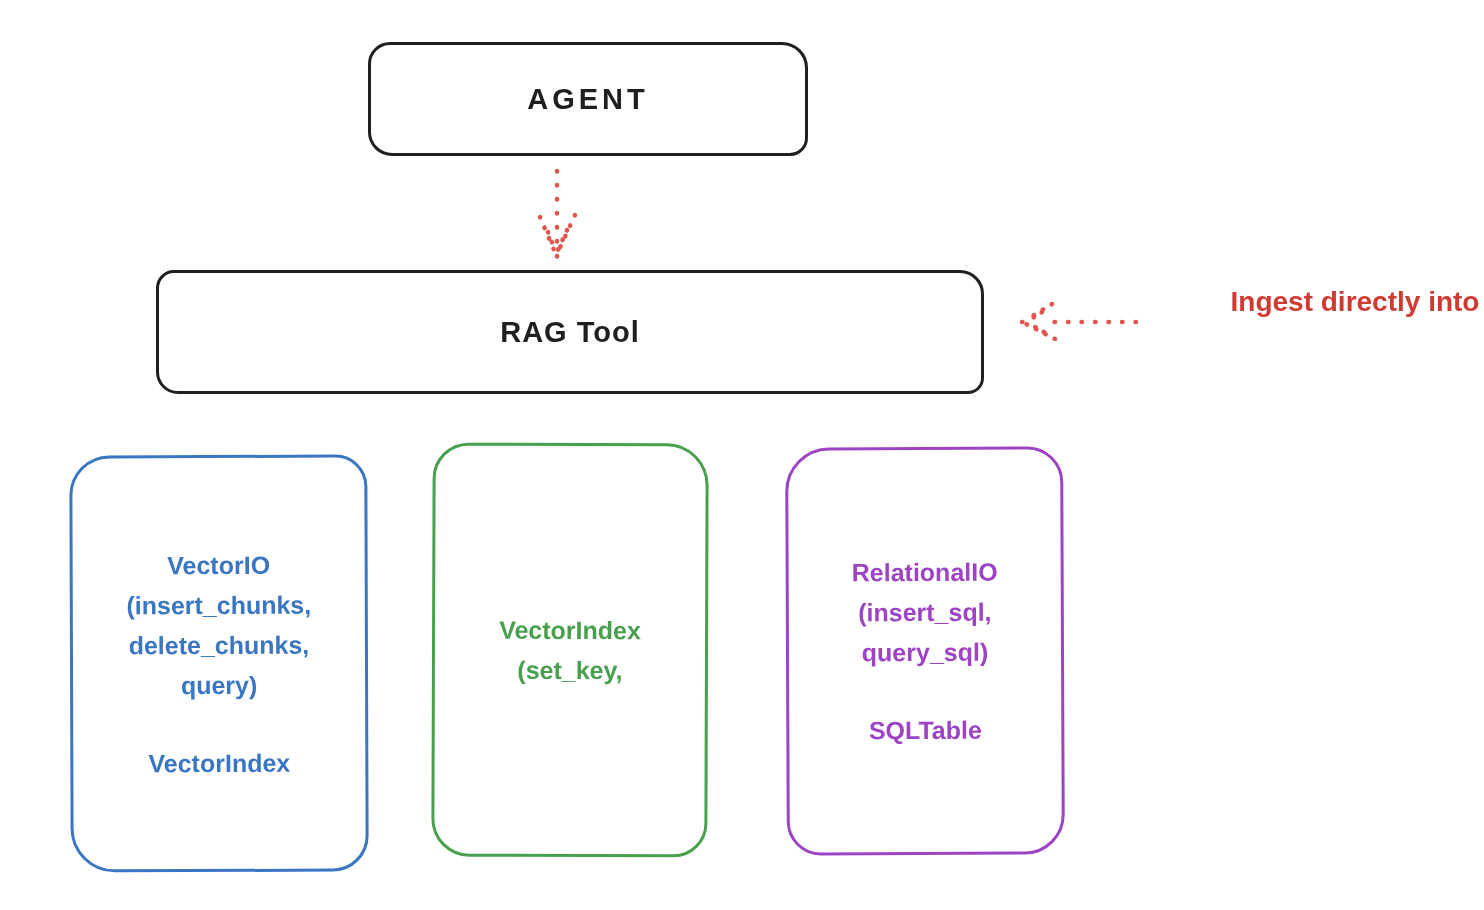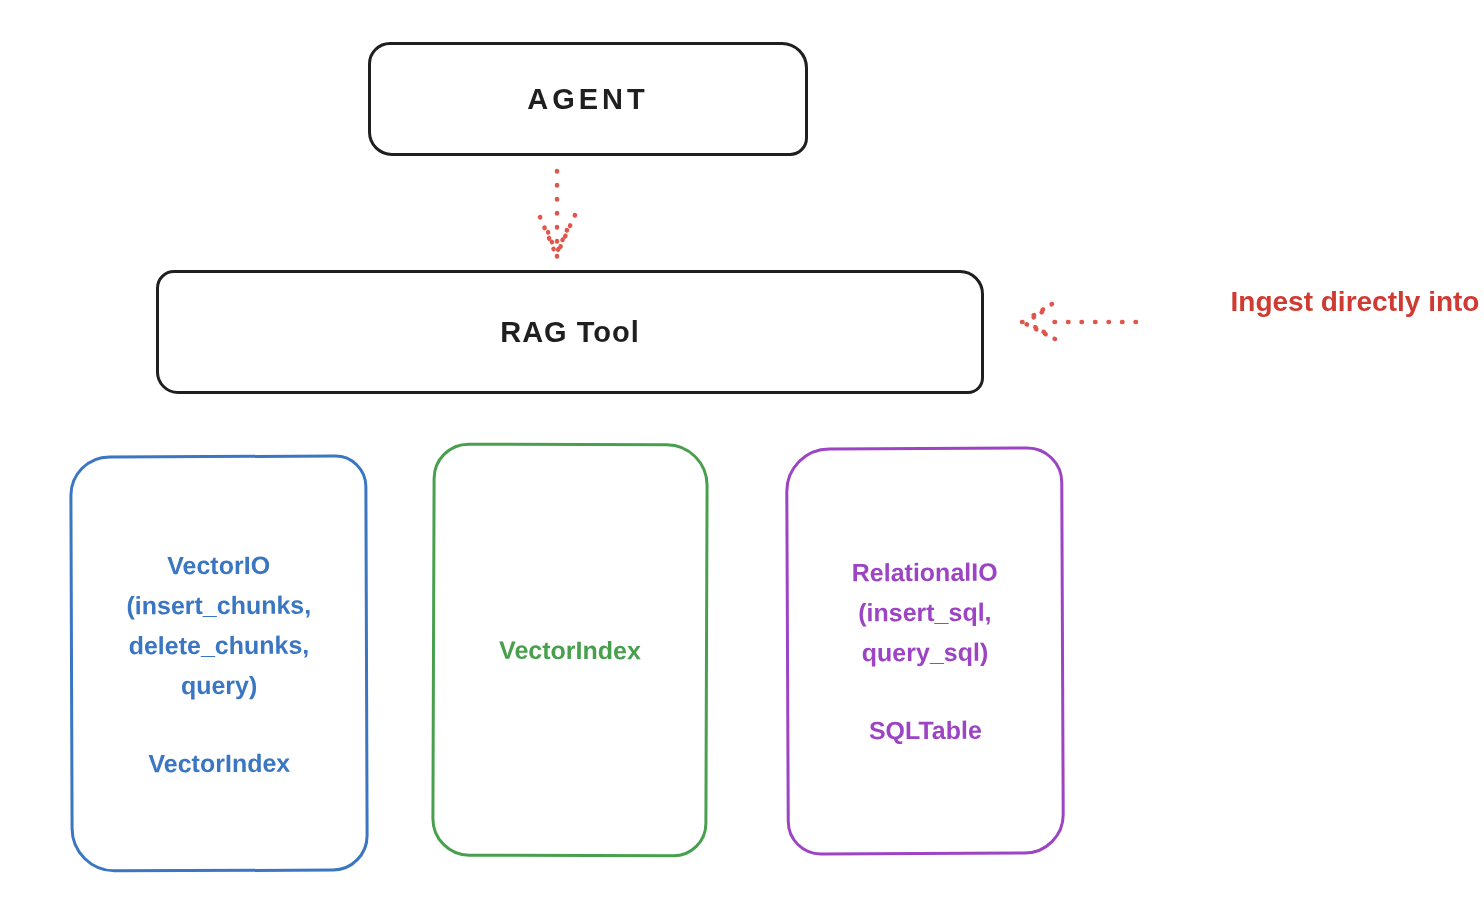--- a/index.html
+++ b/index.html
@@ -112,20 +112,21 @@
       <div>(insert_chunks,</div>
       <div>delete_chunks,</div>
       <div>query)</div>
       <div class="index-label">VectorIndex</div>
     </div>
   </div>
 
   <div class="node sbox" style="left: 432px; top: 443px; width: 276px; height: 414px; border-radius: 36px 42px 34px 38px; transform: rotate(0.2deg); border-color: rgb(72, 160, 78);">
     <div class="sbox-text" style="color: rgb(72, 160, 78);">
       <div>VectorIndex</div>
+      <div>(set_key,</div>
     </div>
   </div>
 
   <div class="node sbox" style="left: 786px; top: 447px; width: 278px; height: 408px; border-radius: 44px 36px 40px 34px; transform: rotate(-0.25deg); border-color: rgb(157, 68, 196);">
     <div class="sbox-text" style="color: rgb(157, 68, 196);">
       <div>RelationalIO</div>
       <div>(insert_sql,</div>
       <div>query_sql)</div>
       <div class="index-label">SQLTable</div>
     </div>

